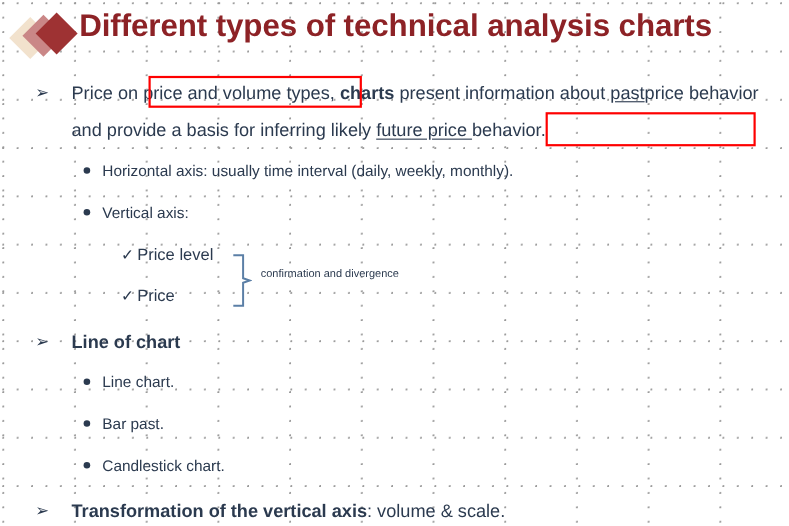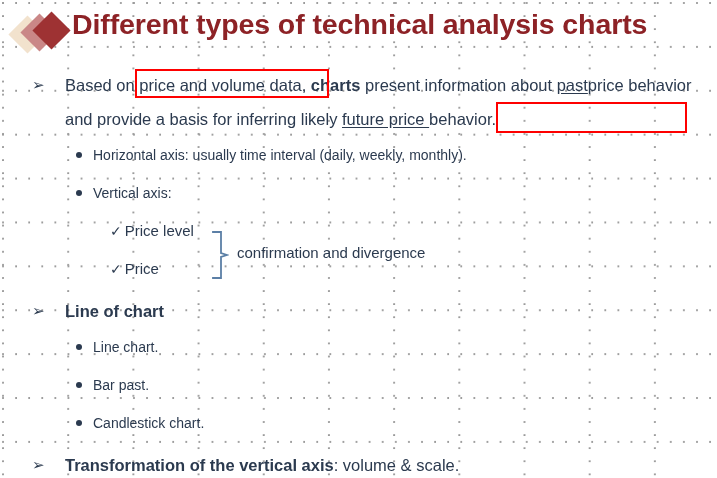--- a/index.html
+++ b/index.html
@@ -139,21 +139,21 @@
     left: 211px;
     top: 231px;
     width: 18px;
     height: 48px;
   }
 
   #brace-label {
     position: absolute;
     left: 237px;
     top: 244px;
-    font-size: 15px;
+    font-size: 10px;
     color: #2b3a4f;
     white-space: nowrap;
   }
 </style>
 </head>
 <body>
 
 <div id="slide">
 
   <div id="title-row">
@@ -161,21 +161,21 @@
       <span class="dia dia-1"></span>
       <span class="dia dia-2"></span>
       <span class="dia dia-3"></span>
     </div>
     <div id="title-text">Different types of technical analysis charts</div>
   </div>
 
   <div class="lvl1" style="left:32px; top:68px; width:660px;">
     <span class="arrow">➢</span>
     <span class="lvl1-body">
-      <span>Based on </span><span>price and volume data,</span><span> </span><span class="b">charts</span><span> present information about </span><span class="u">past</span><span>price behavior and provide a basis for inferring likely </span><span class="u">future price </span><span>behavior.</span>
+      <span>Price on </span><span>price and volume types,</span><span> </span><span class="b">charts</span><span> present information about </span><span class="u">past</span><span>price behavior and provide a basis for inferring likely </span><span class="u">future price </span><span>behavior.</span>
     </span>
   </div>
 
   <div class="redbox" style="left:135px; top:69px;  width:194px; height:29px;"></div>
   <div class="redbox" style="left:496px; top:102px; width:191px; height:31px;"></div>
 
   <div class="lvl2" style="left:76px; top:144px;">
     <span class="dot"></span><span>Horizontal axis: usually time interval (daily, weekly, monthly).</span>
   </div>
 

